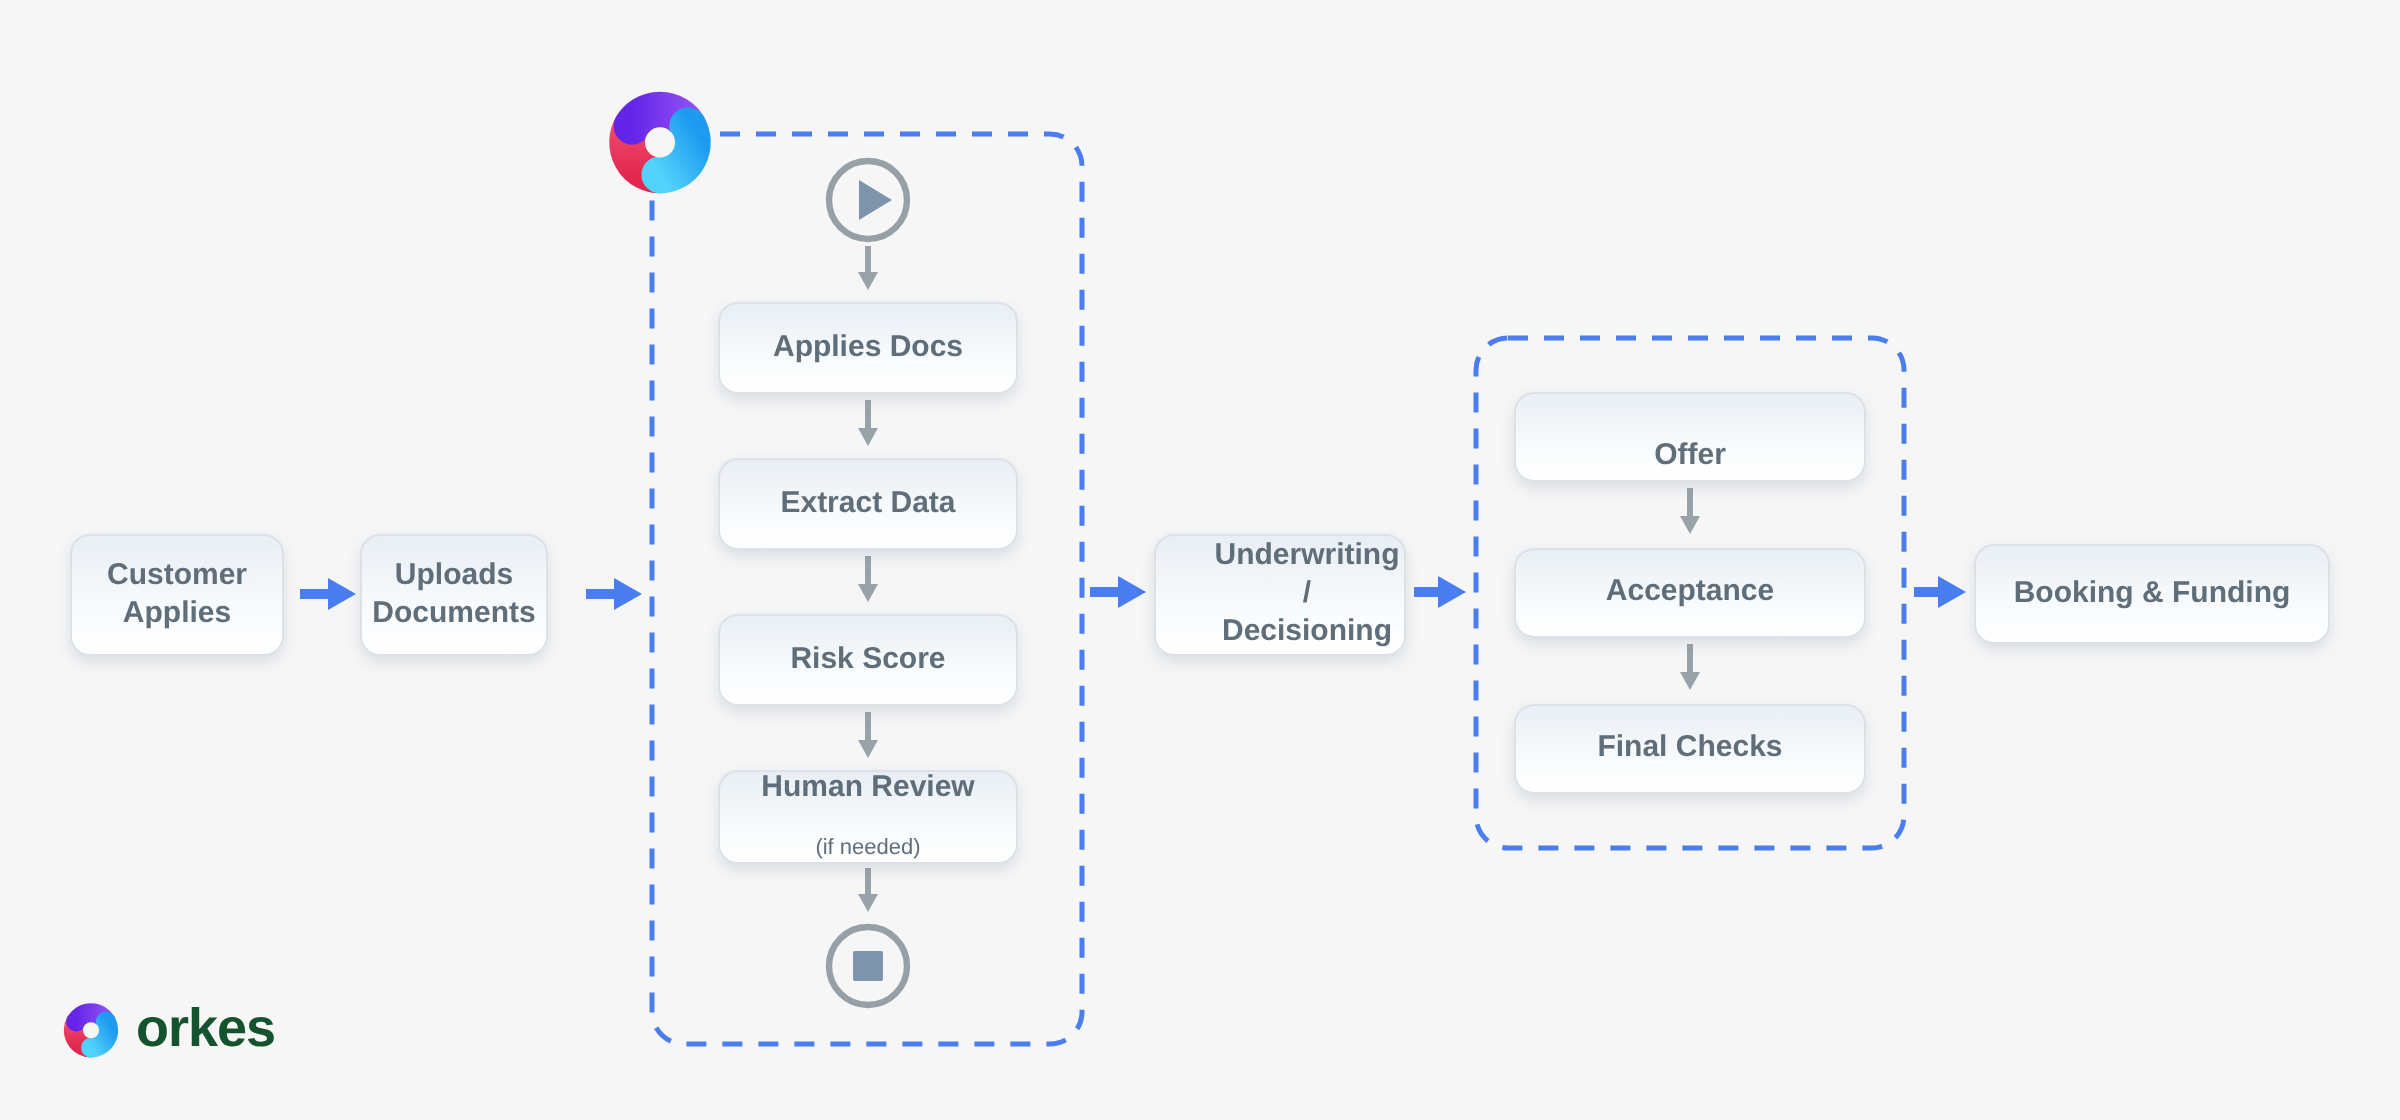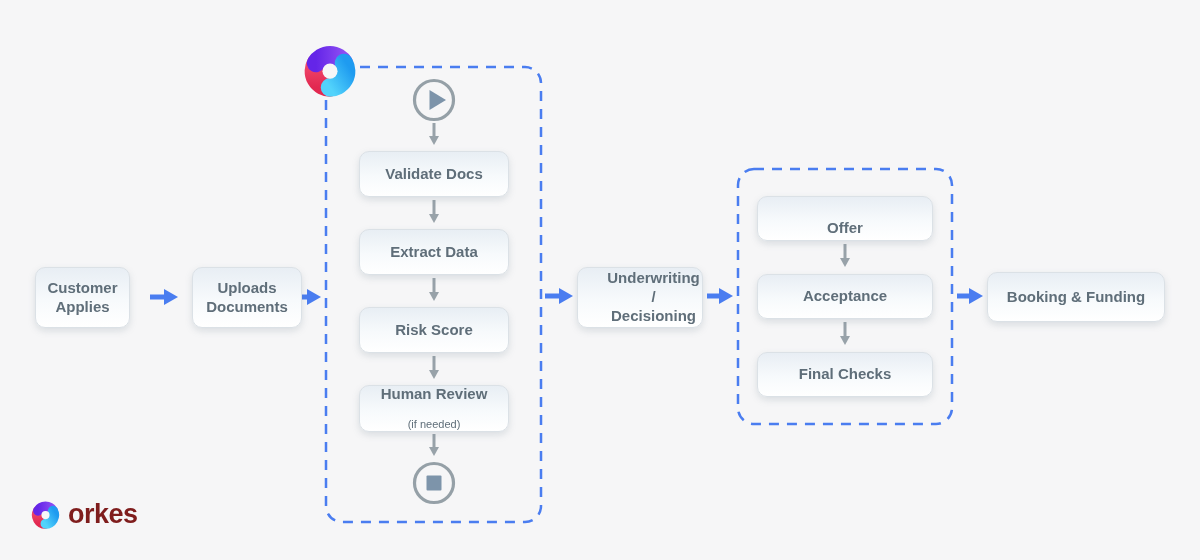--- a/index.html
+++ b/index.html
@@ -10,38 +10,38 @@
   .overlay{position:absolute;left:0;top:0;width:1200px;height:560px;pointer-events:none;}
   .node{
     position:absolute;display:flex;flex-direction:column;align-items:center;justify-content:center;
     background:linear-gradient(180deg,#e8eef4 0%,#f7fafc 55%,#ffffff 100%);
     border:1px solid #dbe1e6;border-radius:10px;
     box-shadow:0 3px 7px rgba(120,135,150,.22);
     color:#5f6e79;font-weight:bold;font-size:15px;line-height:1.25;text-align:center;
     z-index:2;box-sizing:border-box;padding:2px 4px;
   }
   .node .sub{font-weight:normal;font-size:11px;margin-top:14px;}
-  .n-customer{left:35px;top:267px;width:95px;height:61px;}
-  .n-uploads{left:192px;top:267px;width:110px;height:61px;}
+  .n-customer{left:35px;top:267px;width:107px;height:61px;}
+  .n-uploads{left:180px;top:267px;width:94px;height:61px;}
   .n-validate{left:359px;top:151px;width:150px;height:46px;}
   .n-extract{left:359px;top:229px;width:150px;height:46px;}
   .n-risk{left:359px;top:307px;width:150px;height:46px;}
   .n-human{left:359px;top:385px;width:150px;height:47px;}
   .n-underwriting{left:577px;top:267px;width:126px;height:61px;padding-left:31px;}
   .n-offer{left:757px;top:196px;width:176px;height:45px;justify-content:flex-end;}
   .n-acceptance{left:757px;top:274px;width:176px;height:45px;align-items:center;}
   .n-final{left:757px;top:352px;width:176px;height:45px;}
   .n-booking{left:987px;top:272px;width:178px;height:50px;}
   .endpoint{position:absolute;width:46px;height:46px;z-index:2;}
   .ep-play{left:411px;top:77px;}
   .ep-stop{left:411px;top:460px;}
   .logo-top{position:absolute;left:301px;top:41px;width:58px;height:58px;background:#f6f6f7;z-index:3;}
   .brand{position:absolute;left:30px;top:498px;display:flex;align-items:center;gap:7px;z-index:3;}
   .brand .mark{width:31px;height:33px;}
-  .wordmark{font-size:27px;font-weight:bold;color:#7f1d1d;letter-spacing:-.5px;}
+  .wordmark{font-size:27px;font-weight:bold;color:#14532d;letter-spacing:-.5px;}
 </style>
 </head>
 <body>
 
 <div class="canvas">
 
   <svg class="overlay" width="1200" height="560" viewBox="0 0 1200 560">
     <defs>
       <marker id="ab" markerUnits="userSpaceOnUse" markerWidth="16" markerHeight="18" refX="2" refY="9" orient="auto">
         <path d="M0,1 L14,9 L0,17 Z" fill="#4a7df0"></path>
@@ -101,21 +101,21 @@
   </div>
 
   <div class="endpoint ep-play">
     <svg width="46" height="46" viewBox="0 0 46 46">
       <circle cx="23" cy="23" r="19.5" fill="none" stroke="#95a0a7" stroke-width="3.2"></circle>
       <path d="M18.5 13 L35 23 L18.5 33 Z" fill="#7d94aa"></path>
     </svg>
   </div>
 
   <div class="node n-validate">
-    <span>Validate Docs</span>
+    <span>Applies Docs</span>
   </div>
   <div class="node n-extract">
     <span>Extract Data</span>
   </div>
   <div class="node n-risk">
     <span>Risk Score</span>
   </div>
   <div class="node n-human">
     <span>Human Review</span>
     <span class="sub">(if needed)</span>

